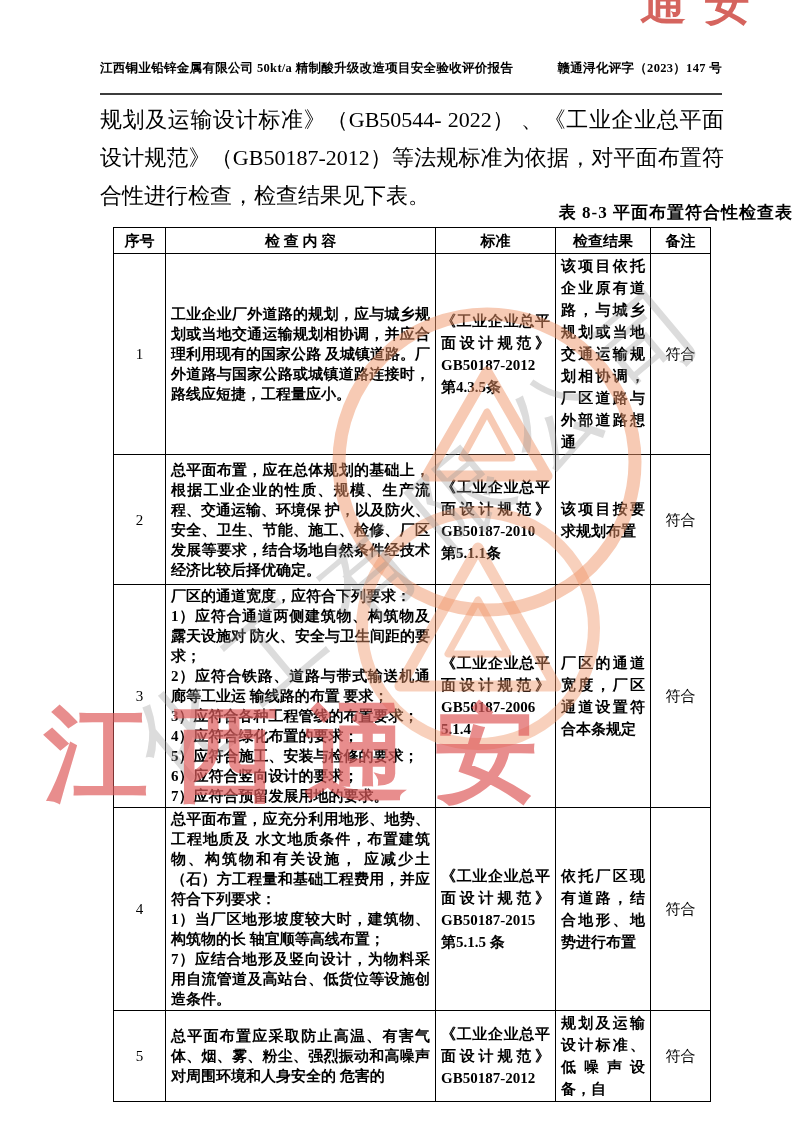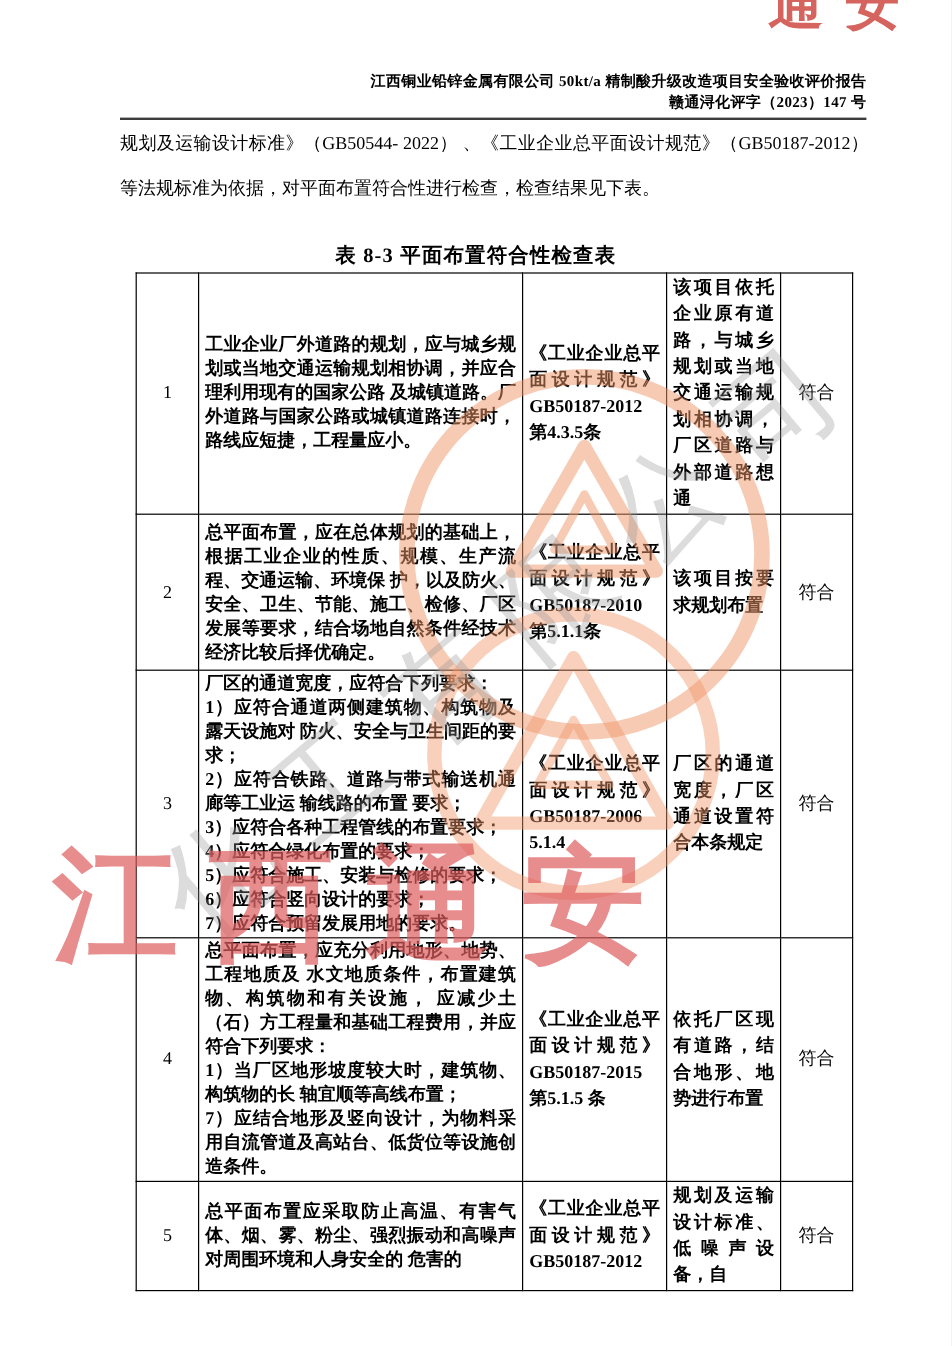--- a/index.html
+++ b/index.html
@@ -5,32 +5,32 @@
   html,body { margin:0; padding:0; background:#e9e9e9; }
   .page {
     position:relative; width:793px; height:1122px; margin:0 auto;
     background:#ffffff; overflow:hidden; color:#000;
     font-family:"Liberation Serif", serif;
   }
   
   .hdr {
     position:absolute; left:100px; top:60px; width:622px;
     display:flex; justify-content:space-between; align-items:flex-end;
-    border-bottom:2px solid #3c3c3c; padding-bottom:4px;
-    font-size:12.5px; font-weight:bold; letter-spacing:0.3px;flex-direction:column;
+    border-bottom:2px solid #3c3c3c; padding-bottom:16px;
+    font-size:12.5px; font-weight:bold; letter-spacing:0.3px;
   }
   
   .intro {
     position:absolute; left:100px; top:101px; width:624px;
-    font-size:15px; line-height:38px; text-align:justify;
+    font-size:22px; line-height:38px; text-align:justify;
   }
   
   .tbl-title {
     position:absolute; left:0; top:201px; width:100%;
-    text-align:center; font-size:17px; font-weight:bold; letter-spacing:1px;
+    text-align:right; font-size:17px; font-weight:bold; letter-spacing:1px;
   }
   
   table.main {
     position:absolute; left:113px; top:227px; width:597px;
     border-collapse:collapse; table-layout:fixed;
     font-size:15px; line-height:20px;
   }
   table.main th, table.main td {
     border:1.6px solid #000; padding:1px 5px; vertical-align:middle; overflow:hidden;
   }
@@ -86,20 +86,27 @@
 
   <table class="main">
     <colgroup>
       <col style="width:52px">
       <col style="width:270px">
       <col style="width:120px">
       <col style="width:95px">
       <col style="width:60px">
     </colgroup>
     <tbody>
+        <tr class="hr">
+          <th>序号</th>
+          <th>检 查 内 容</th>
+          <th>标准</th>
+          <th>检查结果</th>
+          <th>备注</th>
+        </tr>
         <tr class="r0">
           <td class="no">1</td>
           <td class="content">工业企业厂外道路的规划，应与城乡规划或当地交通运输规划相协调，并应合理利用现有的国家公路 及城镇道路。厂外道路与国家公路或城镇道路连接时，路线应短捷，工程量应小。</td>
           <td class="standard">《工业企业总平面设计规范》GB50187-2012 第4.3.5条</td>
           <td class="result">该项目依托企业原有道路，与城乡规划或当地交通运输规划相协调，厂区道路与外部道路想通</td>
           <td class="remark">符合</td>
         </tr>
         <tr class="r1">
           <td class="no">2</td>
           <td class="content">总平面布置，应在总体规划的基础上，根据工业企业的性质、规模、生产流程、交通运输、环境保 护，以及防火、安全、卫生、节能、施工、检修、厂区发展等要求，结合场地自然条件经技术经济比较后择优确定。</td>

